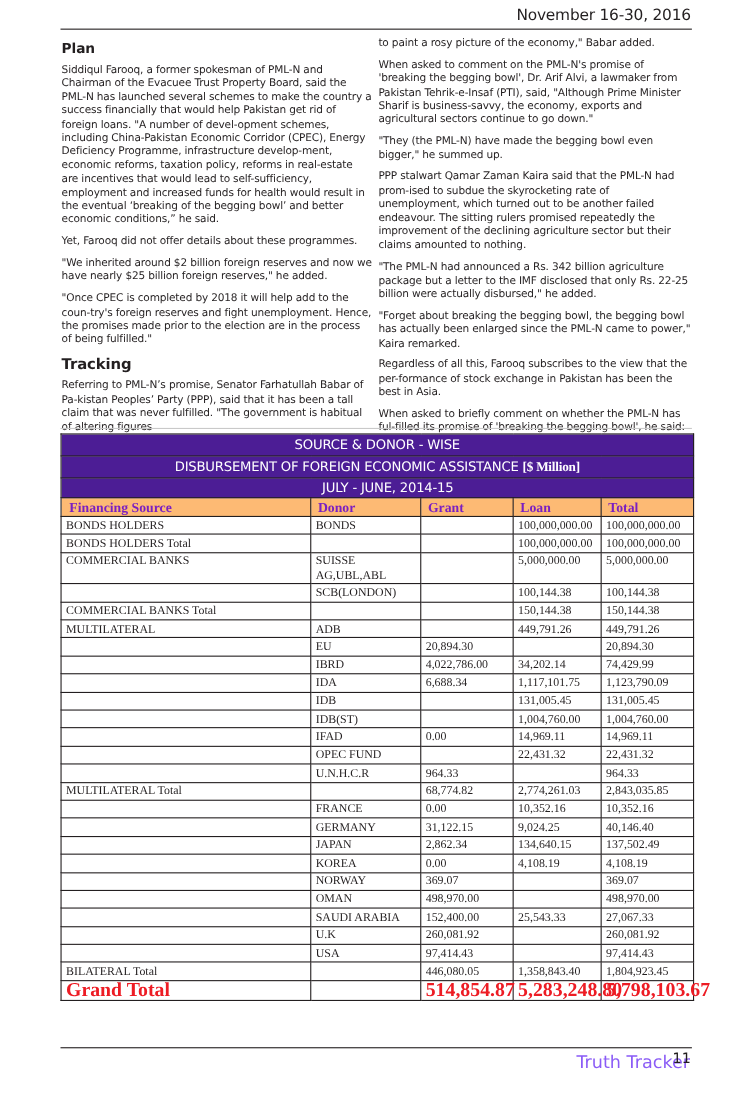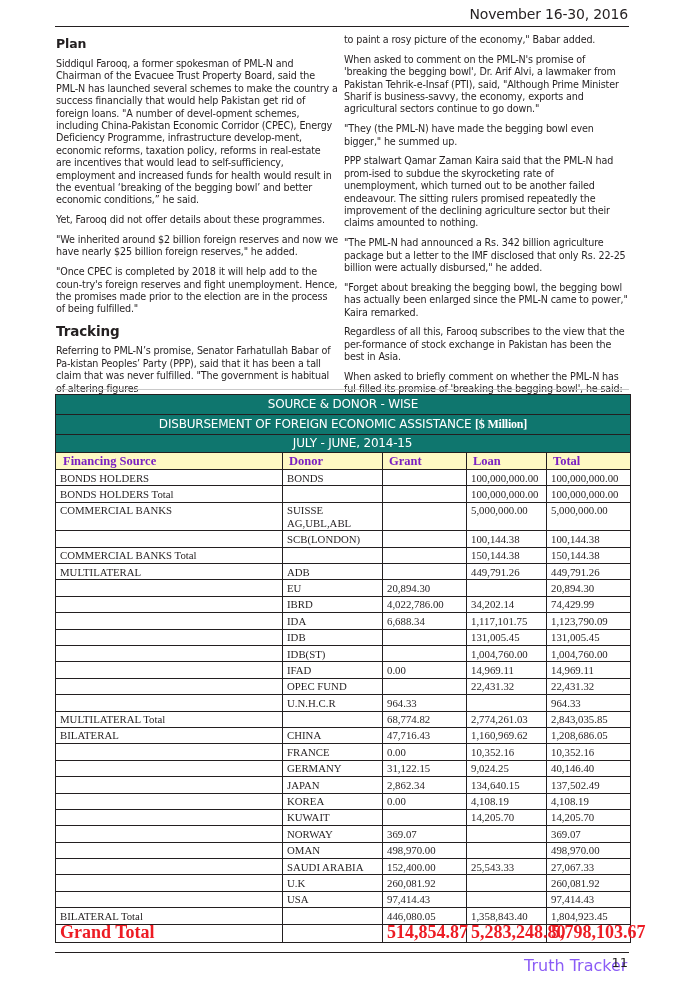--- a/index.html
+++ b/index.html
@@ -22,29 +22,29 @@
 
   .sep-rule { position: absolute; left: 55px; right: 55px; top: 389px; border-top: 1px solid #c9c9c9; }
 
   table.fin {
     position: absolute; left: 55px; top: 394px; width: 575px;
     border-collapse: collapse; table-layout: fixed;
     font-family: "Liberation Serif", serif;
   }
   table.fin td, table.fin th { border: 1.3px solid #231f20; }
   .band td {
-    background: #0f766e; color: #ffffff; text-align: center;
+    background: #4c1d95; color: #ffffff; text-align: center;
     font-family: "DejaVu Sans", sans-serif; font-size: 12px; height: 20px; line-height: 17px;
     letter-spacing: -0.2px;
   }
   .band.b3 td { height: 18px; line-height: 15px; padding-left: 19px; }
   .band .unit { font-family: "Liberation Serif", serif; font-weight: bold; font-size: 12px; }
   .colhead th {
     color: #7a1fc2; font-weight: bold; font-size: 12.5px; text-align: left;
-    padding: 0 6px; height: 17px; line-height: 15px; background: #fef9c3;
+    padding: 0 6px; height: 17px; line-height: 15px; background: #fdba74;
   }
   .colhead th.src { padding-left: 7px; }
   tr.row td { font-size: 10.8px; height: 16.4px; line-height: 13px; padding: 0 4px; vertical-align: top; padding-top: 1.5px; color: #231f20; }
   tr.row td.c1 { padding-left: 4px; }
   tr.grand td { color: #ed1c24; font-weight: bold; font-size: 18px; height: 18px; padding-top: 1px; }
 
   .bottom-rule { position: absolute; left: 55px; right: 55px; top: 952px; border-top: 1.3px solid #231f20; }
   .footer-title { position: absolute; left: 524px; top: 956px; font-size: 16px; color: #8b5cf6; }
   .page-number { position: absolute; right: 56px; top: 955px; font-size: 13px; font-weight: normal; color: #231f20; }
 </style>
@@ -203,27 +203,20 @@
         <td class="c5">964.33</td>
       </tr>
       <tr class="row">
         <td class="c1">MULTILATERAL Total</td>
         <td class="c2"></td>
         <td class="c3">68,774.82</td>
         <td class="c4">2,774,261.03</td>
         <td class="c5">2,843,035.85</td>
       </tr>
       <tr class="row">
-        <td class="c1">BILATERAL</td>
-        <td class="c2">CHINA</td>
-        <td class="c3">47,716.43</td>
-        <td class="c4">1,160,969.62</td>
-        <td class="c5">1,208,686.05</td>
-      </tr>
-      <tr class="row">
         <td class="c1"></td>
         <td class="c2">FRANCE</td>
         <td class="c3">0.00</td>
         <td class="c4">10,352.16</td>
         <td class="c5">10,352.16</td>
       </tr>
       <tr class="row">
         <td class="c1"></td>
         <td class="c2">GERMANY</td>
         <td class="c3">31,122.15</td>
@@ -236,27 +229,20 @@
         <td class="c3">2,862.34</td>
         <td class="c4">134,640.15</td>
         <td class="c5">137,502.49</td>
       </tr>
       <tr class="row">
         <td class="c1"></td>
         <td class="c2">KOREA</td>
         <td class="c3">0.00</td>
         <td class="c4">4,108.19</td>
         <td class="c5">4,108.19</td>
-      </tr>
-      <tr class="row">
-        <td class="c1"></td>
-        <td class="c2">KUWAIT</td>
-        <td class="c3"></td>
-        <td class="c4">14,205.70</td>
-        <td class="c5">14,205.70</td>
       </tr>
       <tr class="row">
         <td class="c1"></td>
         <td class="c2">NORWAY</td>
         <td class="c3">369.07</td>
         <td class="c4"></td>
         <td class="c5">369.07</td>
       </tr>
       <tr class="row">
         <td class="c1"></td>

